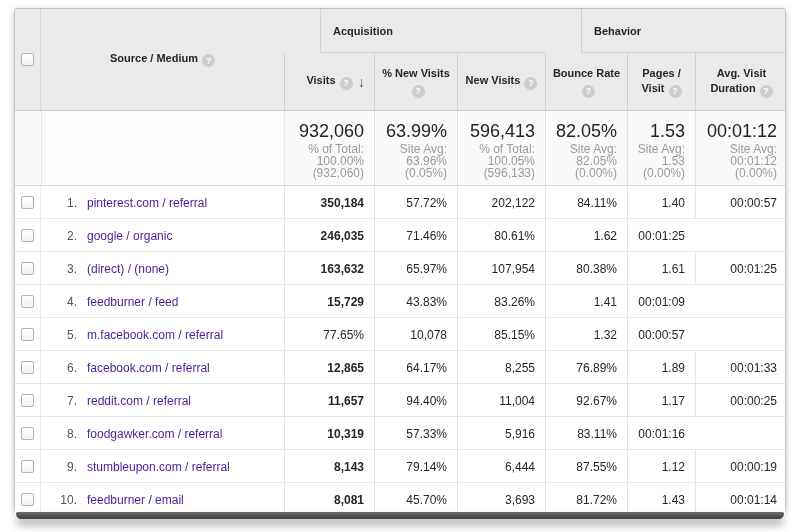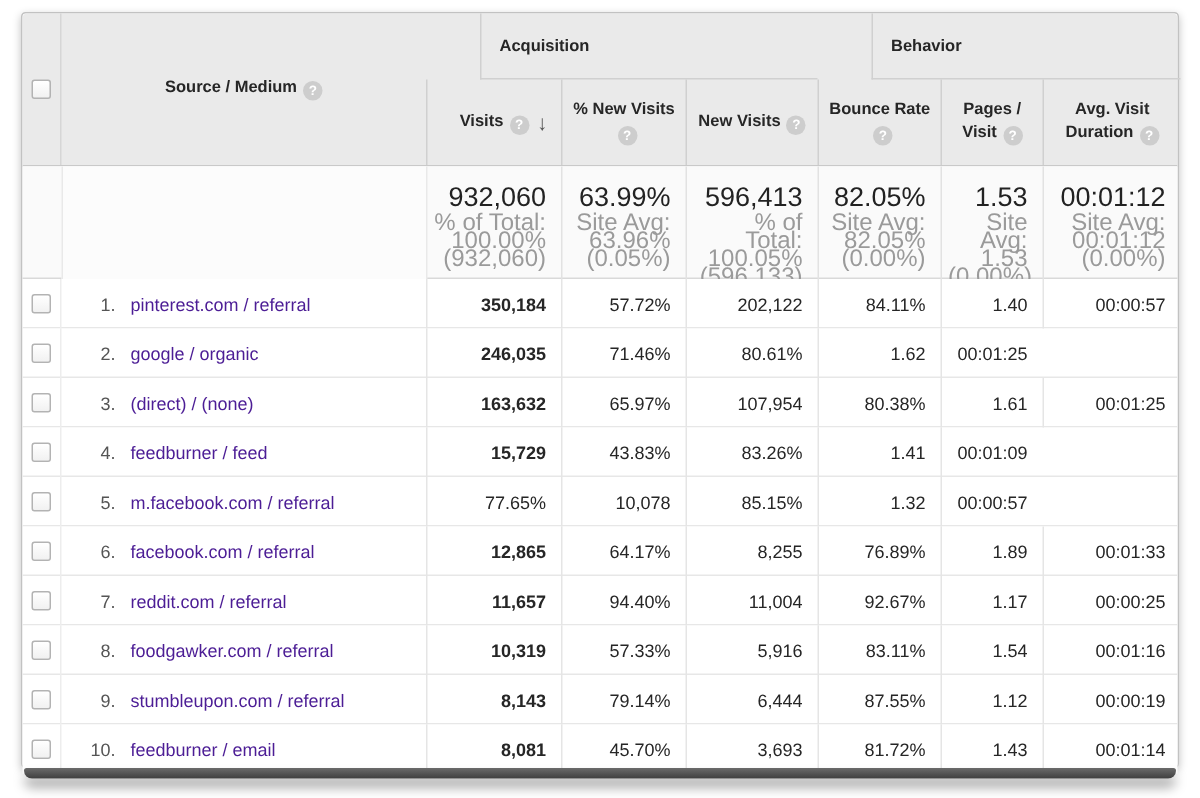--- a/index.html
+++ b/index.html
@@ -37,21 +37,21 @@
   .sort-arrow { position:absolute; right:9px; top:50%; transform:translateY(-50%);
                 font-size:14px; font-weight:normal; color:#555; cursor:pointer; }
 
   
   .tsummary { height:75px; background:#fafafa; border-bottom:1px solid #d9d9d9; }
   .ts-cell { border-left:1px solid #e2e2e2; text-align:right; padding:9px 10px 0 4px; }
   .ts-cell.first { border-left:1px solid #e9e9e9; }
   .ts-blank { border-left:none; }
   .ts-blank.b2 { border-left:1px solid #e9e9e9; background:#fcfcfc; }
   .big { font-size:18px; color:#222222; letter-spacing:0; line-height:22px; white-space:nowrap; }
-  .sub { font-size:16px; color:#9a9a9a; line-height:12px; margin-top:1px; }
+  .sub { font-size:12px; color:#9a9a9a; line-height:12px; margin-top:1px; }
 
   
   .tbody { position:relative; }
   .tr { grid-auto-rows:33px; height:33px; border-bottom:1px solid #e7e7e7; background:#ffffff; }
   .tr:last-child { border-bottom:none; }
   .td { display:flex; align-items:center; font-size:12px; color:#262626; }
   .td-check { justify-content:center; border-right:1px solid #ededed; }
   .td-source { padding-left:6px; }
   .rank { width:30px; text-align:right; color:#555555; margin-right:10px; flex:none; }
   .link { color:#4c1d95; text-decoration:none; cursor:pointer; white-space:nowrap; }
@@ -246,21 +246,20 @@
       <span class="checkbox"></span>
     </div>
     <div class="td td-source">
       <span class="rank">8.</span>
       <a class="link">foodgawker.com / referral</a>
     </div>
     <div class="td num bold">10,319</div>
     <div class="td num">57.33%</div>
     <div class="td num">5,916</div>
     <div class="td num">83.11%</div>
-    <div class="td num">1.54</div>
     <div class="td num">00:01:16</div>
   </div>
 
   <div class="grid tr">
     <div class="td td-check">
       <span class="checkbox"></span>
     </div>
     <div class="td td-source">
       <span class="rank">9.</span>
       <a class="link">stumbleupon.com / referral</a>

